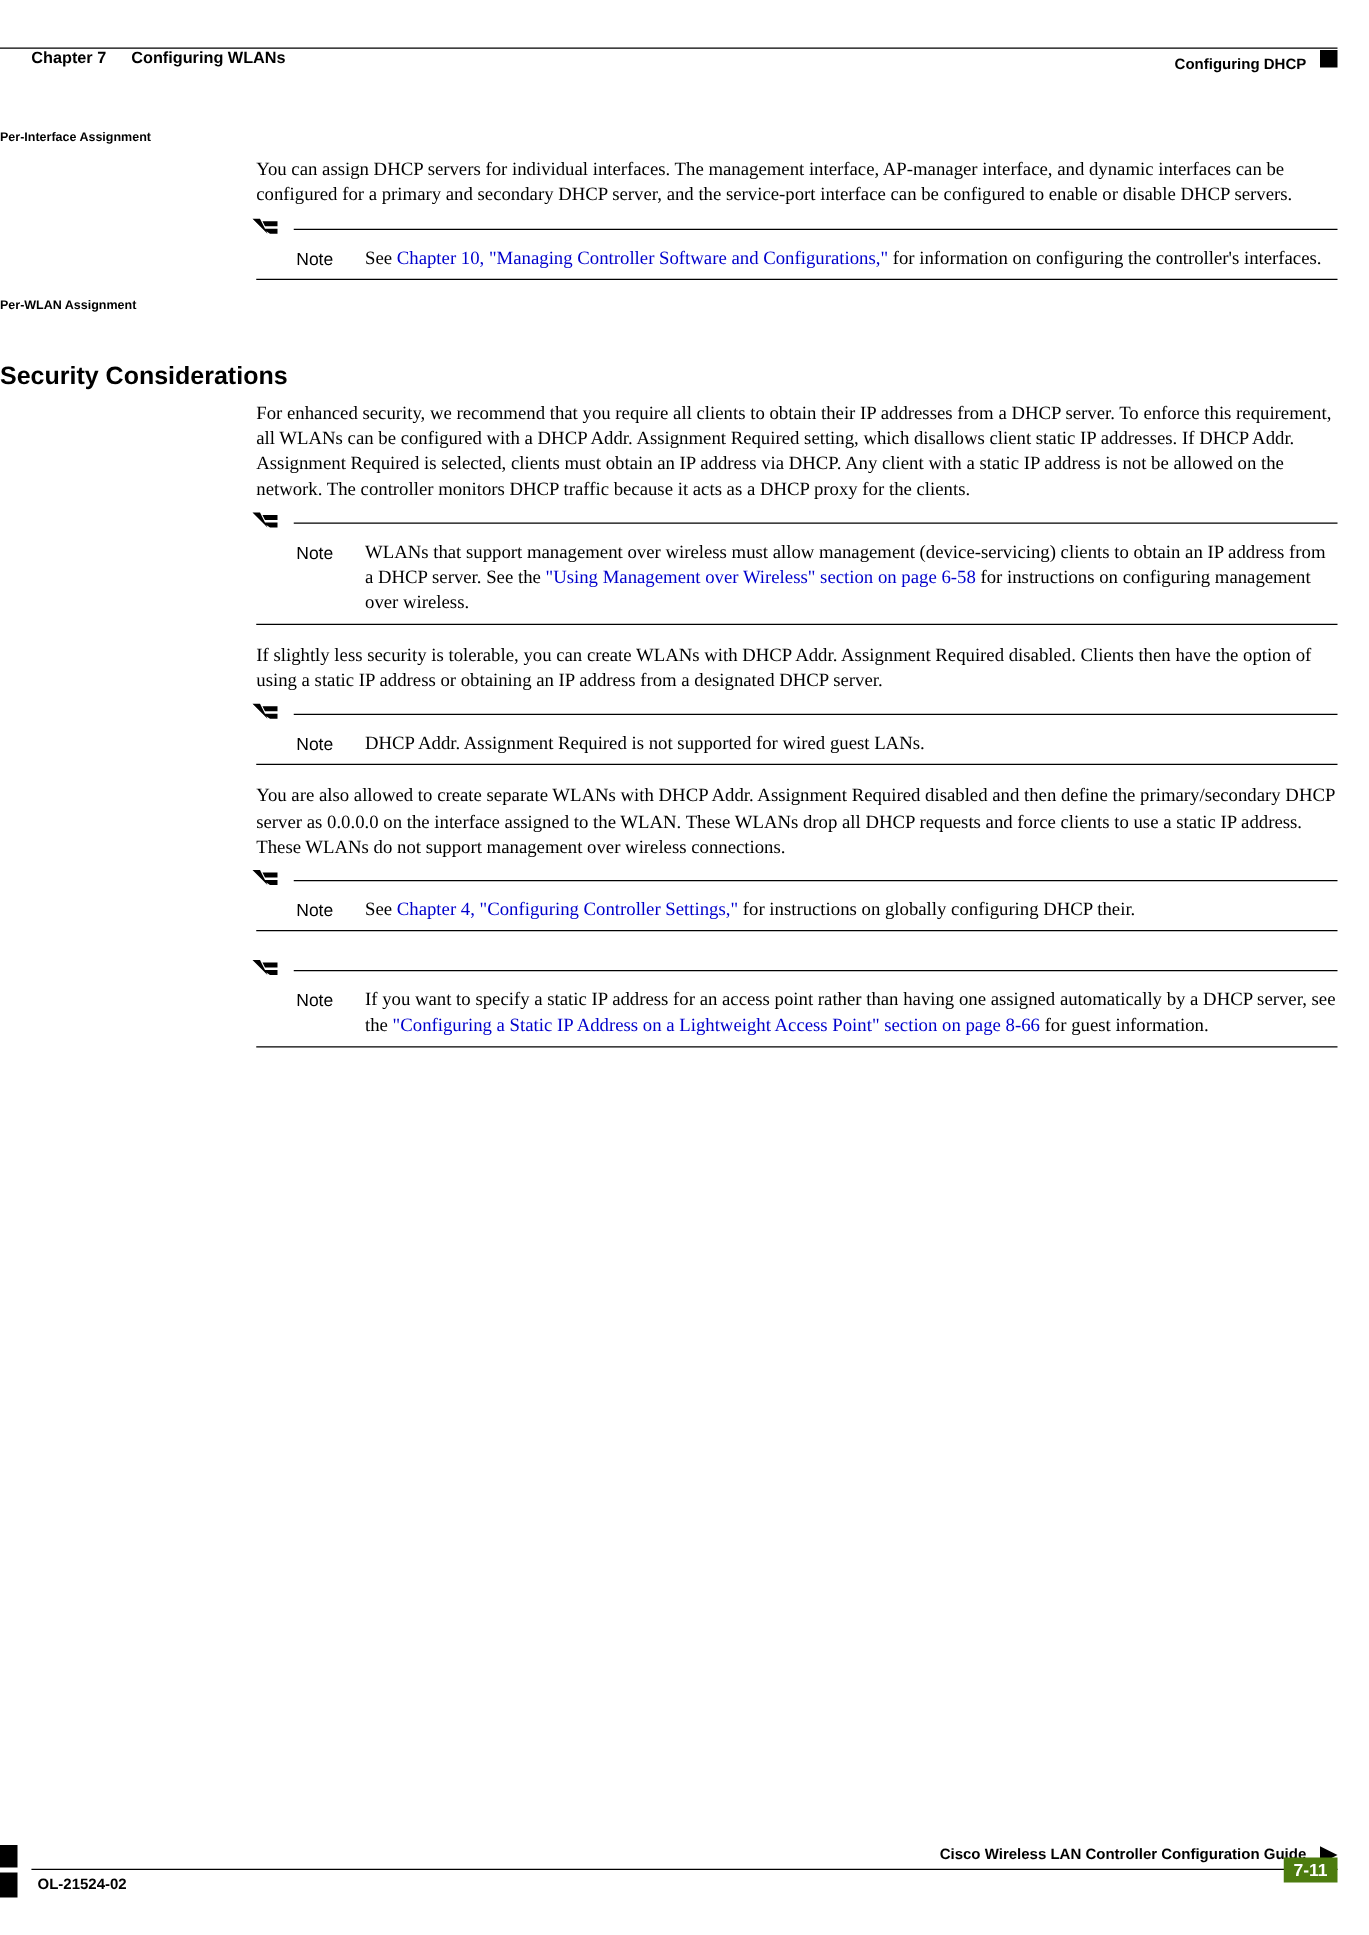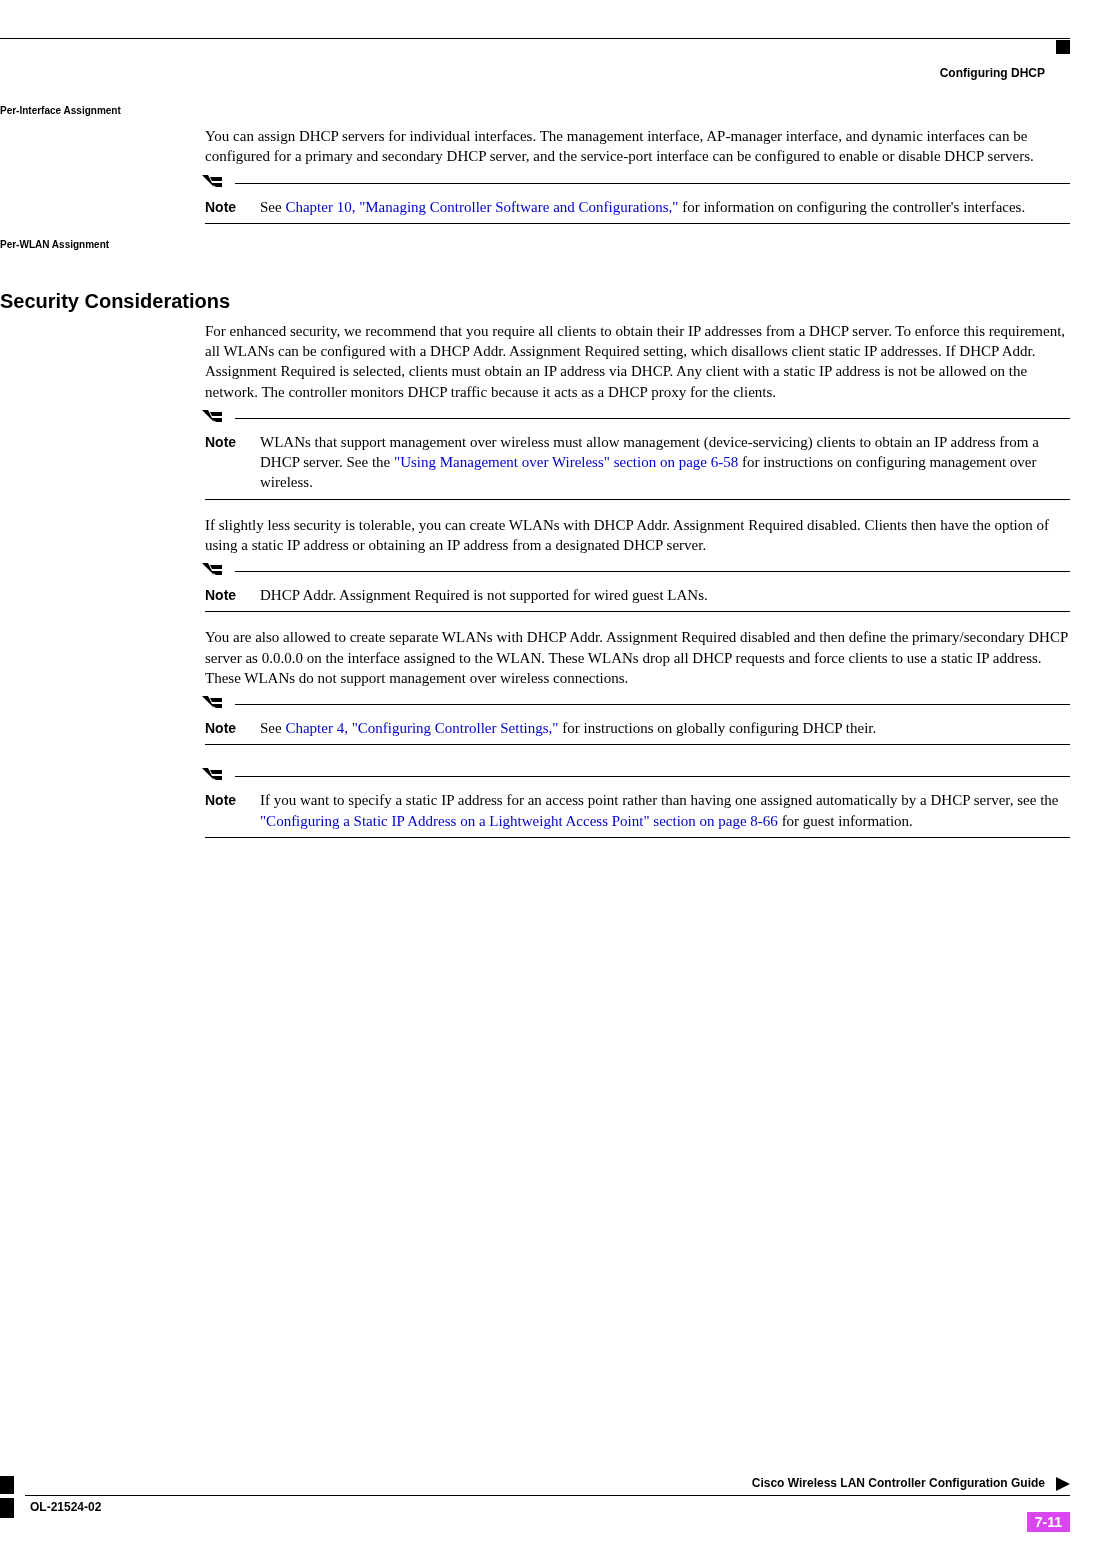--- a/index.html
+++ b/index.html
@@ -44,21 +44,20 @@
     position: absolute;
     left: 105px;
     top: 20px;
     font-size: 13px;
   }
   .header-right {
     position: absolute;
     right: 50px;
     top: 44px;
     font-size: 12px;
-    margin-top: 22px;
   }
   .header-black-box {
     position: absolute;
     right: 25px;
     top: 40px;
     width: 14px;
     height: 14px;
     background: #000;
   }
   .content {
@@ -117,25 +116,26 @@
     top: -4px;
     border-top: 1px solid #000;
   }
   .note-body {
     display: flex;
     align-items: flex-start;
     line-height: 1.35;
   }
   .note-label {
     font-family: Arial, Helvetica, sans-serif;
-    font-weight: bold;
+    font-weight: normal;
     font-size: 14px;
     width: 55px;
     flex: 0 0 55px;
     padding-top: 1px;
+    margin-left: 32px;
   }
   .note-text {
     flex: 1;
   }
   .note-rule-bottom {
     border-top: 1px solid #000;
     margin-top: 6px;
   }
   .link {
     color: #0000cc;
@@ -158,23 +158,23 @@
   .footer-doc-id {
     position: absolute;
     bottom: 34px;
     left: 30px;
     font-size: 12px;
     font-family: Arial, Helvetica, sans-serif;
     font-weight: bold;
   }
   .footer-page-num-box {
     position: absolute;
-    bottom: 16px;
-    right: 25px;
-    background: #d946ef;
+    bottom: 42px;
+    right: 25px;
+    background: #4d7c0f;
     color: #fff;
     font-family: Arial, Helvetica, sans-serif;
     font-weight: bold;
     font-size: 14px;
     padding: 2px 8px;
   }
   .footer-left-box {
     position: absolute;
     bottom: 30px;
     left: 0;
@@ -199,20 +199,24 @@
     border-top: 7px solid transparent;
     border-bottom: 7px solid transparent;
     border-left: 14px solid #000;
   }
 </style>
 </head>
 <body>
 
 <div class="page">
 
+  <div class="header">
+    <span class="sans bold header-chapter">Chapter 7</span>
+    <span class="sans bold header-chapter-title">Configuring WLANs</span>
+  </div>
   <div class="header-rule"></div>
   <span class="sans bold header-right">Configuring DHCP</span>
   <div class="header-black-box"></div>
 
   <div class="content">
 
     <div class="h4">Per-Interface Assignment</div>
     <div class="body-text">You can assign DHCP servers for individual interfaces. The management interface, AP-manager interface, and dynamic interfaces can be configured for a primary and secondary DHCP server, and the service-port interface can be configured to enable or disable DHCP servers.</div>
 
     <div class="note-block">

